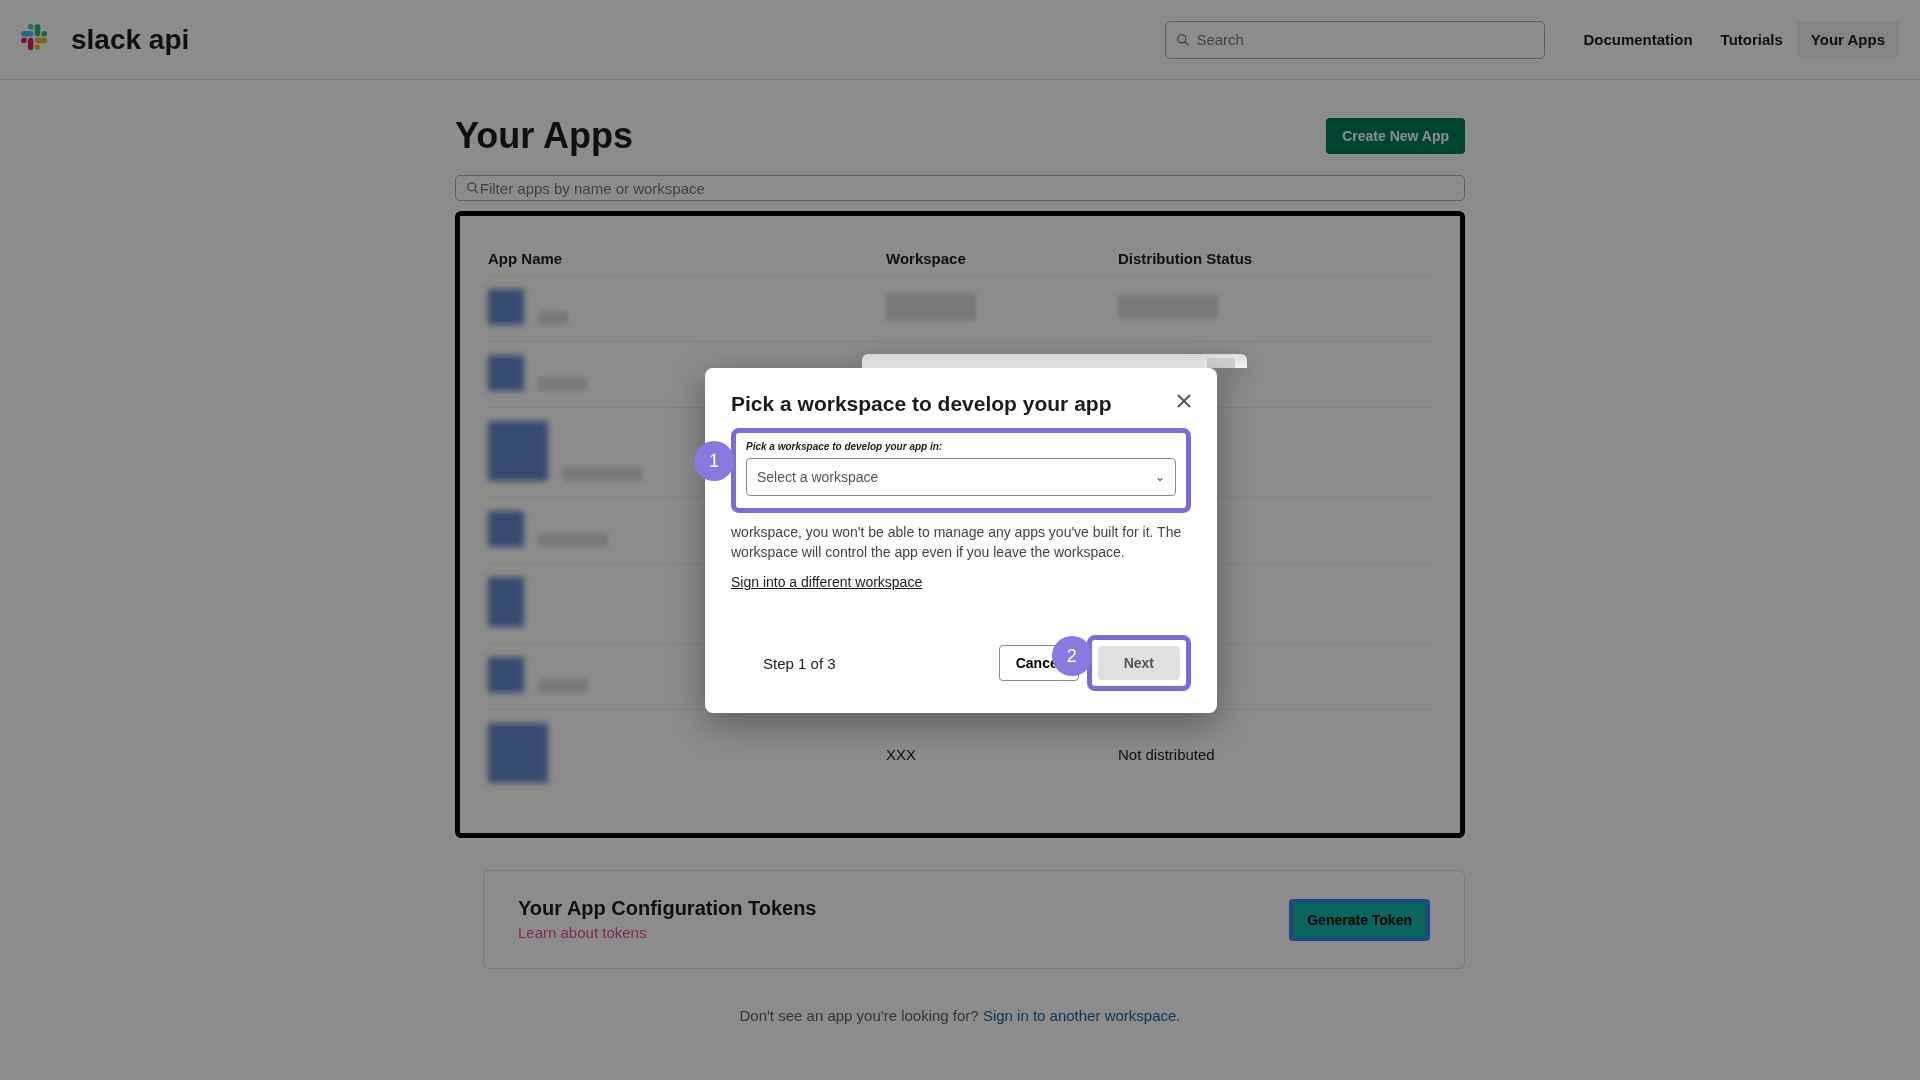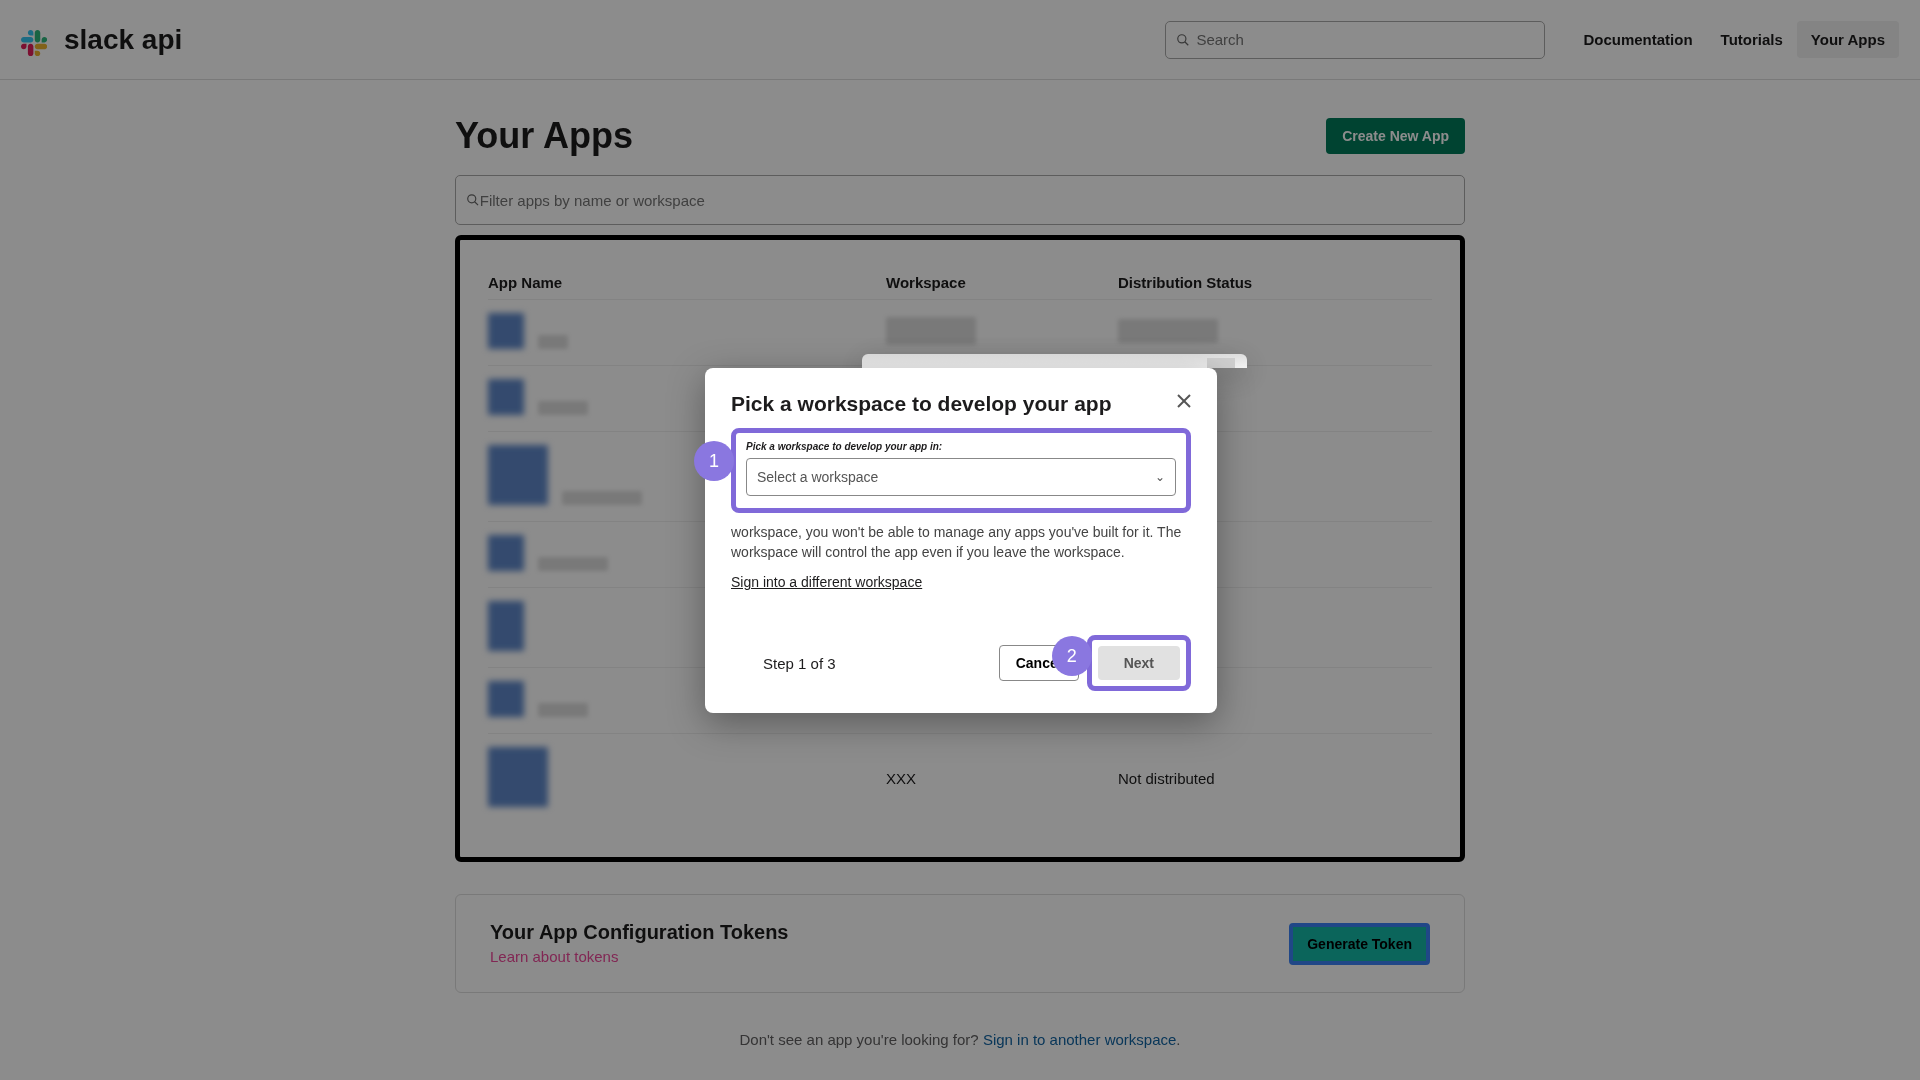--- a/index.html
+++ b/index.html
@@ -16,22 +16,22 @@
 
 .header {
   height: 80px;
   display: flex;
   align-items: center;
   padding: 0 21px;
   border-bottom: 1px solid #ddd;
 }
 .logo {
   display: flex;
-  align-items: flex-end;
-  gap: 17px;
+  align-items: flex-start;
+  gap: 24px;
   font-size: 28px;
   font-weight: 700;
 }
 .slack-mark {
   display: inline-flex;
 }
 .header-spacer { flex: 1; }
 .search-box {
   width: 380px;
   height: 38px;
@@ -72,21 +72,21 @@
   background: #007a5a;
   color: #fff;
   border: none;
   border-radius: 4px;
   font-size: 14px;
   font-weight: 600;
   padding: 10px 16px;
 }
 .filter-box {
   width: 100%;
-  height: 50px;
+  height: 26px;
   border: 1px solid #aaa;
   border-radius: 5px;
   display: flex;
   align-items: center;
   padding: 0 10px;
   font-size: 15px;
   color: #666;
 }
 .filter-box input {
   border: none; outline: none; width: 100%; font-size: 15px; background: transparent;
@@ -144,20 +144,21 @@
 .app-row.tall { min-height: 90px; justify-content: center;}
 
 .tokens-panel {
   border: 1px solid #ddd;
   border-radius: 6px;
   margin-top: 32px;
   padding: 26px 34px;
   display: flex;
   align-items: center;
   justify-content: space-between;
+  margin-left: 28px;
 }
 .tokens-title { font-size: 20px; font-weight: 800; }
 .tokens-link { color: #ec4899; font-size: 15px; margin-top: 4px; display:inline-block; }
 .btn-generate {
   background: #14b8a6;
   border: 4px solid #3b82f6;
   border-radius: 4px;
   font-size: 14px;
   font-weight: 700;
   padding: 9px 14px;

